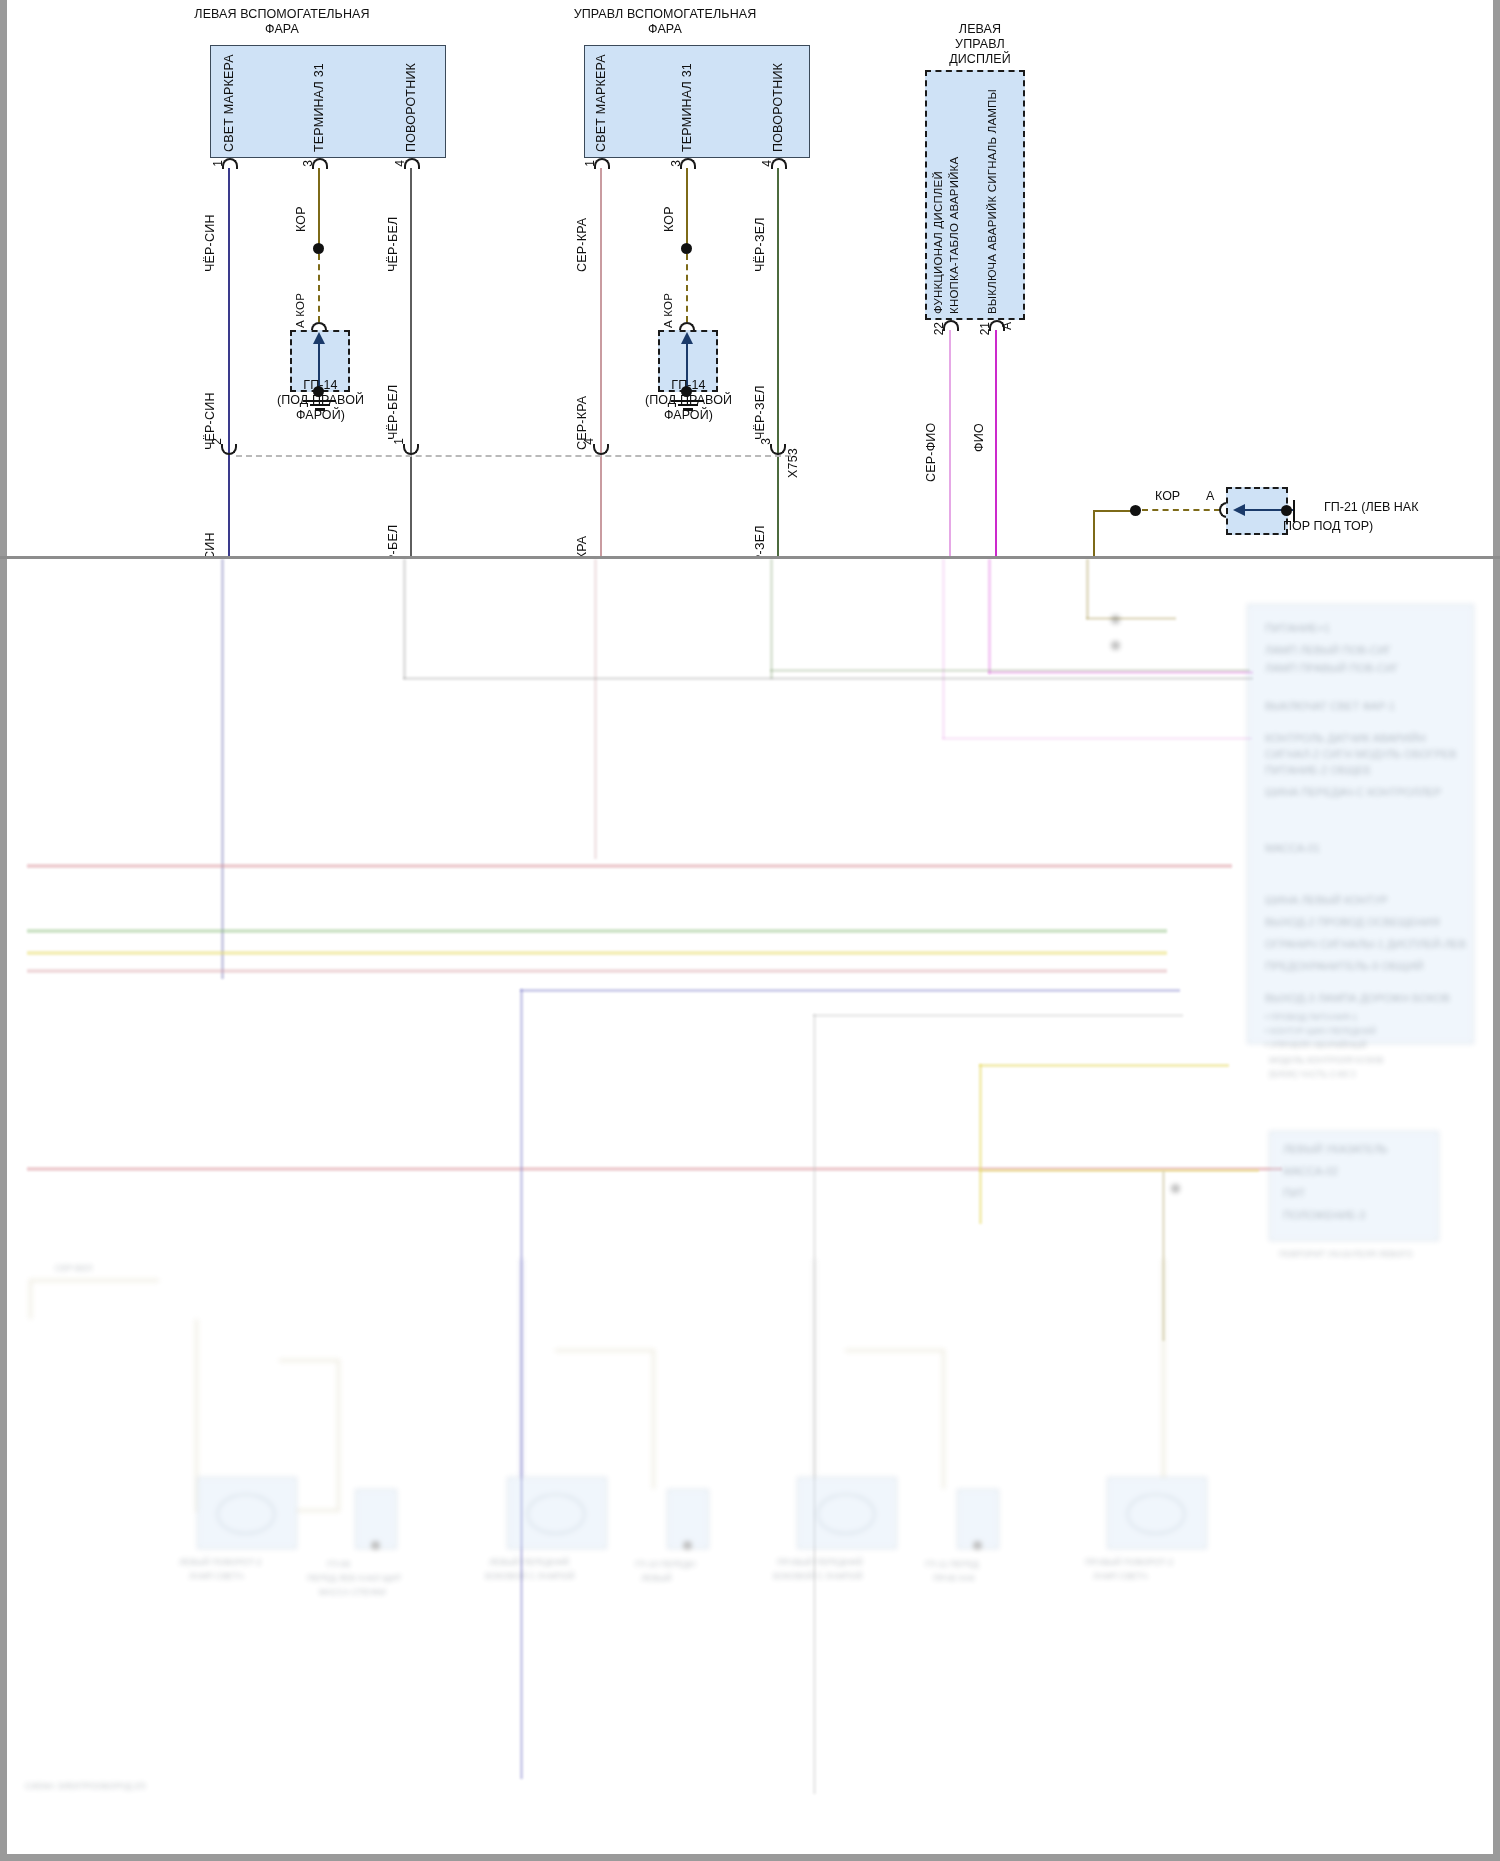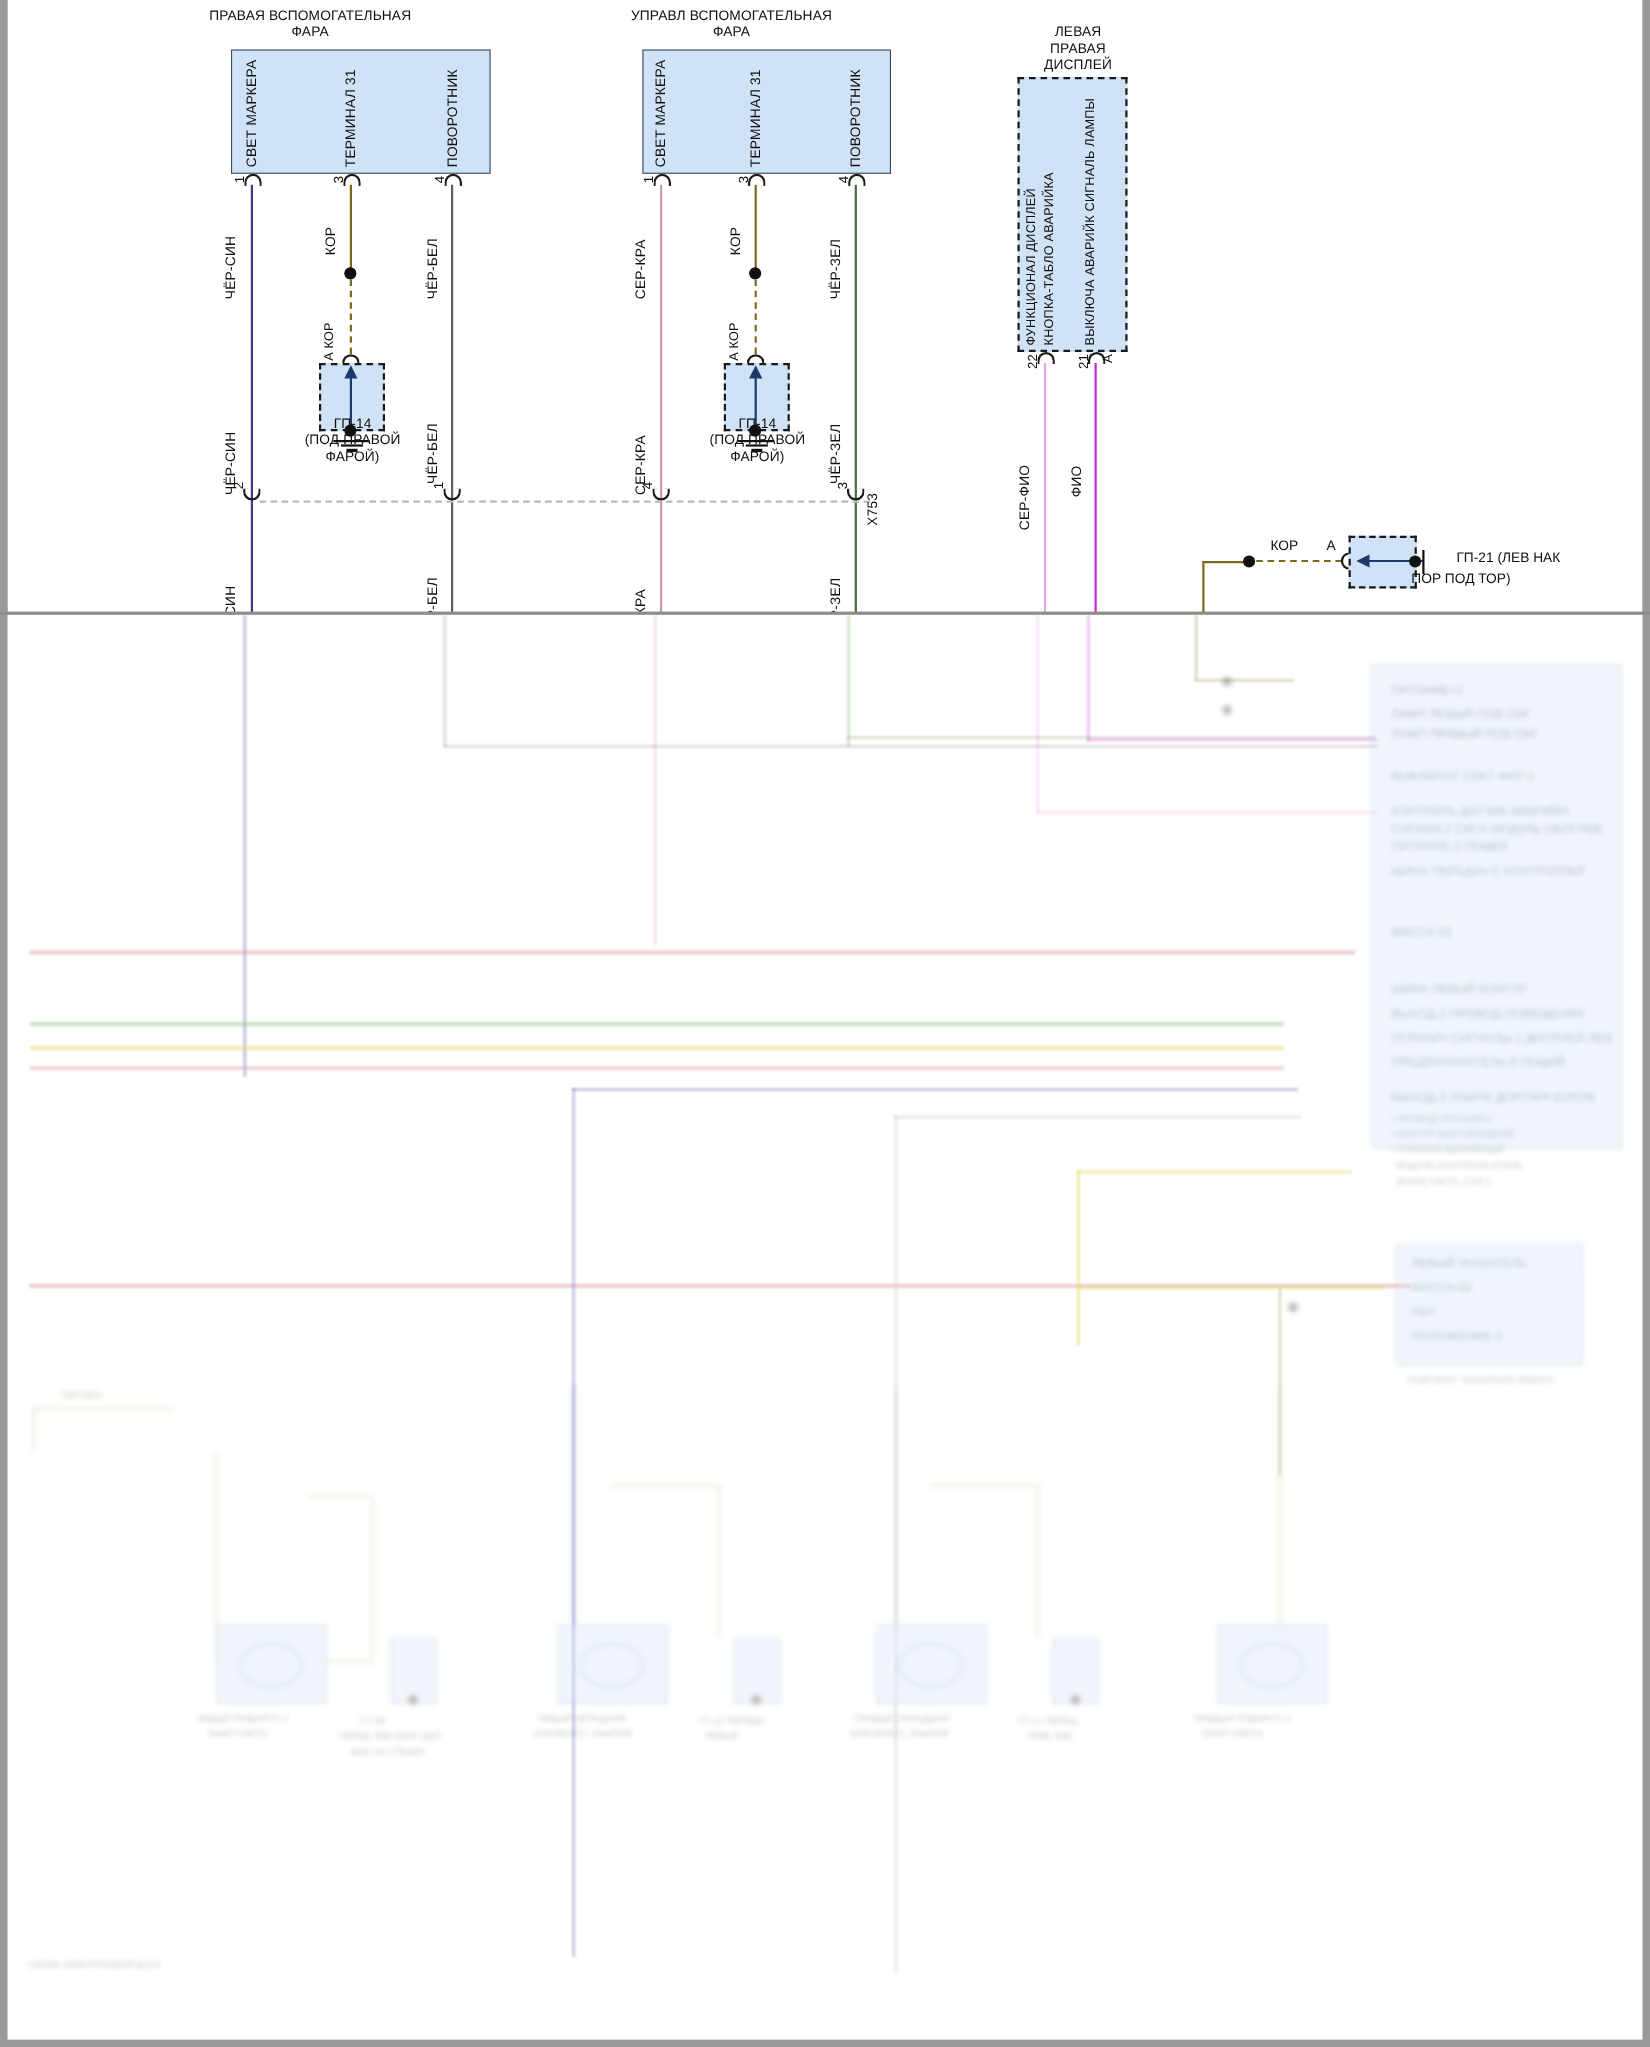--- a/index.html
+++ b/index.html
@@ -155,21 +155,21 @@
 </head>
 <body>
 
 <div id="page">
 
   <div class="frame-edge frame-left"></div>
   <div class="frame-edge frame-right"></div>
   <div class="frame-edge frame-bottom"></div>
 
   <div class="title" style="left:152px; top:7px; width:260px;">
-    <div>ПРАВАЯ ВСПОМОГАТЕЛЬНАЯ</div>
+    <div>ЛЕВАЯ ВСПОМОГАТЕЛЬНАЯ</div>
     <div>ФАРА</div>
   </div>
 
   <div class="comp-box" style="left:210px; top:45px; width:236px; height:113px;"></div>
 
   <div class="vlabel" style="left:222px; top:52px; height:100px;">СВЕТ МАРКЕРА</div>
   <div class="vlabel" style="left:312px; top:52px; height:100px;">ТЕРМИНАЛ 31</div>
   <div class="vlabel" style="left:404px; top:52px; height:100px;">ПОВОРОТНИК</div>
 
   <div class="pinbr" style="left:222px; top:158px;"></div>
@@ -280,21 +280,21 @@
 
   <div class="vlabel" style="left:786px; top:418px; height:60px;">X753</div>
 
   <div class="vlabel" style="left:203px; top:500px; height:90px;">ЧЁР-СИН</div>
   <div class="vlabel" style="left:386px; top:500px; height:80px;">ЧЁР-БЕЛ</div>
   <div class="vlabel" style="left:575px; top:500px; height:90px;">СЕР-КРА</div>
   <div class="vlabel" style="left:753px; top:500px; height:80px;">ЧЁР-ЗЕЛ</div>
 
   <div class="title" style="left:900px; top:22px; width:160px;">
     <div>ЛЕВАЯ</div>
-    <div>ПРАВАЯ</div>
+    <div>УПРАВЛ</div>
     <div>ДИСПЛЕЙ</div>
   </div>
 
   <div class="dashed-box" style="left:925px; top:70px; width:100px; height:250px;"></div>
 
   <div class="vlabel small" style="left:932px; top:78px; height:236px;">ФУНКЦИОНАЛ ДИСПЛЕЙ</div>
   <div class="vlabel small" style="left:948px; top:78px; height:236px;">КНОПКА-ТАБЛО АВАРИЙКА</div>
   <div class="vlabel small" style="left:986px; top:62px; height:252px;">ВЫКЛЮЧА АВАРИЙК СИГНАЛЬ ЛАМПЫ</div>
 
   <div class="pinbr" style="left:943px; top:320px;"></div>

